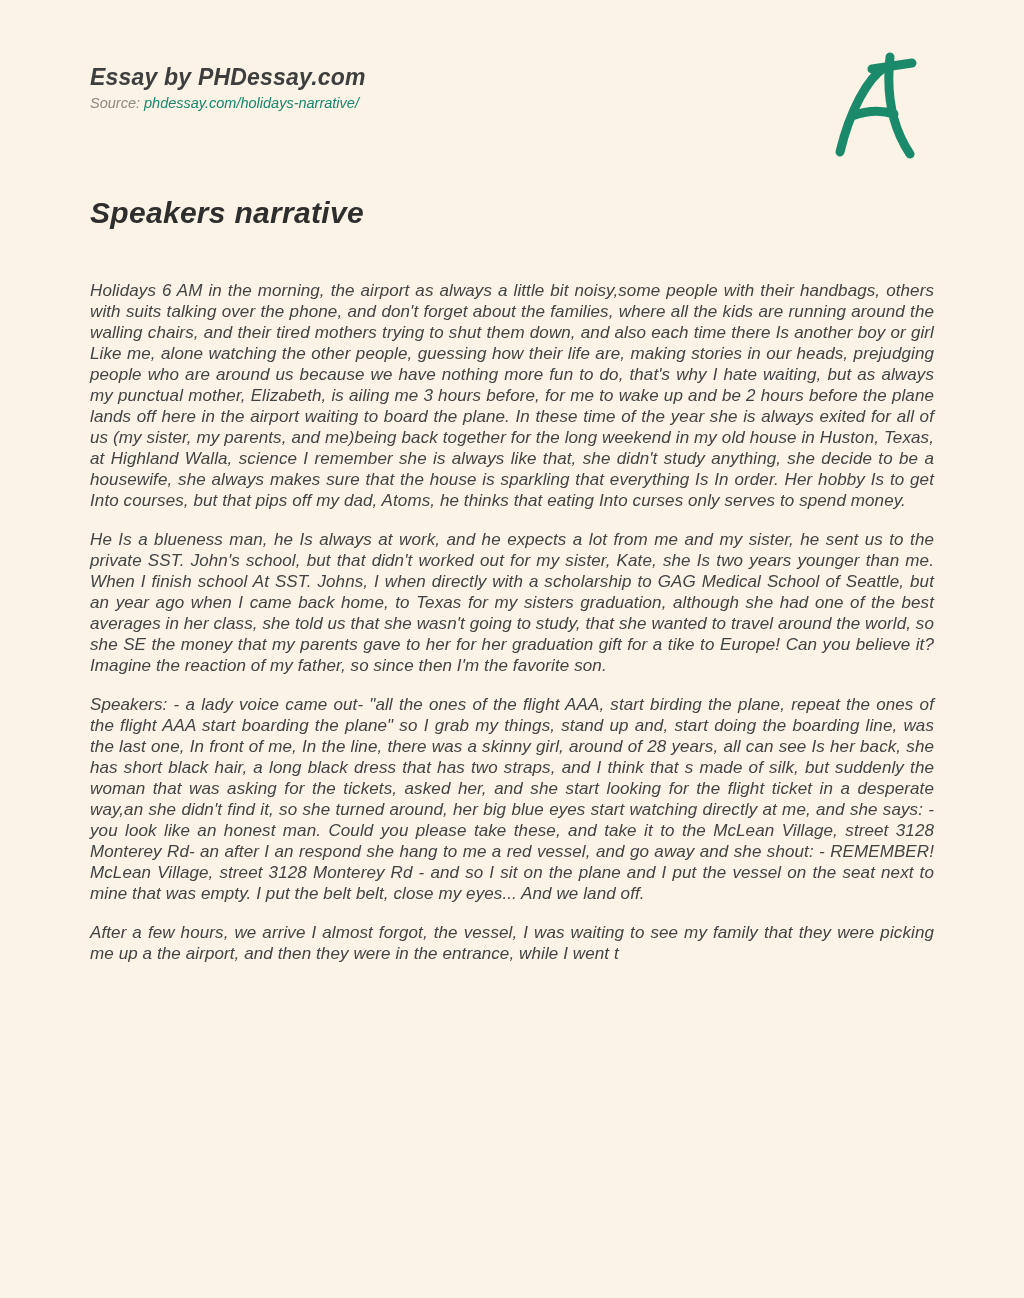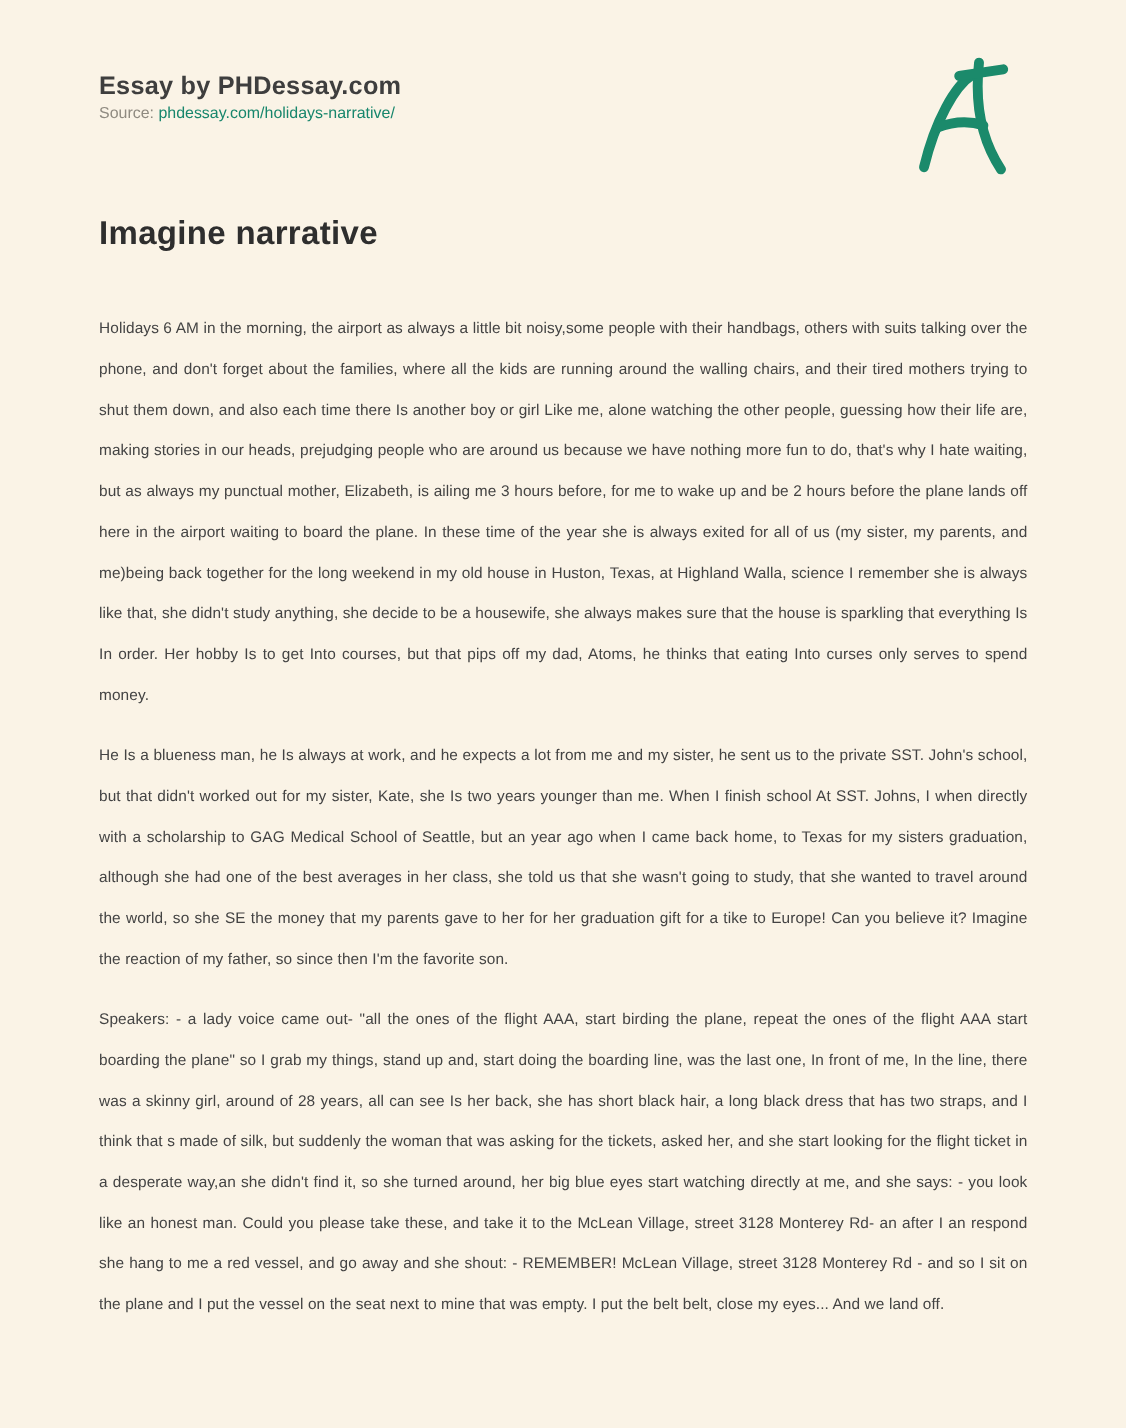--- a/index.html
+++ b/index.html
@@ -8,20 +8,21 @@
   }
   body {
     width: 1024px;
     height: 1298px;
     background: #FAF3E6;
     overflow: hidden;
     font-family: "Liberation Sans", sans-serif;
   }
   .content {
     padding: 52px 90px 0 90px;
+    font-style: italic;
   }
   .header {
     display: flex;
     justify-content: space-between;
     align-items: flex-start;
   }
   .byline {
     font-size: 23px;
     font-weight: 700;
     color: #3E3E3E;
@@ -47,22 +48,22 @@
     font-size: 30px;
     font-weight: 700;
     color: #2E2E2E;
     margin: 36px 0 0 0;
     letter-spacing: 0.3px;
   }
   .body-text {
     margin-top: 50px;
   }
   .body-text p {
-    font-size: 14px;
-    line-height: 37px;
+    font-size: 17px;
+    line-height: 21px;
     color: #434343;
     text-align: justify;
     margin: 0 0 18px 0;
     letter-spacing: 0.1px;
   }
 </style>
 </head>
 <body>
 
 <div class="content">
@@ -78,21 +79,22 @@
     <svg class="logo" viewBox="0 0 100 108" aria-hidden="true">
       <g fill="none" stroke="#1B8A6B" stroke-width="9" stroke-linecap="round">
         <path d="M16 100 C26 58 44 26 60 16"></path>
         <path d="M66 5 C62 42 68 75 86 102"></path>
         <path d="M48 17 L88 11"></path>
         <path d="M28 64 C44 58 58 58 70 62"></path>
       </g>
     </svg>
   </div>
 
-  <h2 class="title">Imagine narrative</h2>
+  <h2 class="title">Speakers narrative</h2>
 
   <div class="body-text">
     <p>Holidays 6 AM in the morning, the airport as always a little bit noisy,some people with their handbags, others with suits talking over the phone, and don't forget about the families, where all the kids are running around the walling chairs, and their tired mothers trying to shut them down, and also each time there Is another boy or girl Like me, alone watching the other people, guessing how their life are, making stories in our heads, prejudging people who are around us because we have nothing more fun to do, that's why I hate waiting, but as always my punctual mother, Elizabeth, is ailing me 3 hours before, for me to wake up and be 2 hours before the plane lands off here in the airport waiting to board the plane. In these time of the year she is always exited for all of us (my sister, my parents, and me)being back together for the long weekend in my old house in Huston, Texas, at Highland Walla, science I remember she is always like that, she didn't study anything, she decide to be a housewife, she always makes sure that the house is sparkling that everything Is In order. Her hobby Is to get Into courses, but that pips off my dad, Atoms, he thinks that eating Into curses only serves to spend money.</p>
     <p>He Is a blueness man, he Is always at work, and he expects a lot from me and my sister, he sent us to the private SST. John's school, but that didn't worked out for my sister, Kate, she Is two years younger than me. When I finish school At SST. Johns, I when directly with a scholarship to GAG Medical School of Seattle, but an year ago when I came back home, to Texas for my sisters graduation, although she had one of the best averages in her class, she told us that she wasn't going to study, that she wanted to travel around the world, so she SE the money that my parents gave to her for her graduation gift for a tike to Europe! Can you believe it? Imagine the reaction of my father, so since then I'm the favorite son.</p>
     <p>Speakers: - a lady voice came out- "all the ones of the flight AAA, start birding the plane, repeat the ones of the flight AAA start boarding the plane" so I grab my things, stand up and, start doing the boarding line, was the last one, In front of me, In the line, there was a skinny girl, around of 28 years, all can see Is her back, she has short black hair, a long black dress that has two straps, and I think that s made of silk, but suddenly the woman that was asking for the tickets, asked her, and she start looking for the flight ticket in a desperate way,an she didn't find it, so she turned around, her big blue eyes start watching directly at me, and she says: - you look like an honest man. Could you please take these, and take it to the McLean Village, street 3128 Monterey Rd- an after I an respond she hang to me a red vessel, and go away and she shout: - REMEMBER! McLean Village, street 3128 Monterey Rd - and so I sit on the plane and I put the vessel on the seat next to mine that was empty. I put the belt belt, close my eyes... And we land off.</p>
+    <p>After a few hours, we arrive I almost forgot, the vessel, I was waiting to see my family that they were picking me up a the airport, and then they were in the entrance, while I went t</p>
   </div>
 
 </div>
 
 </body></html>

